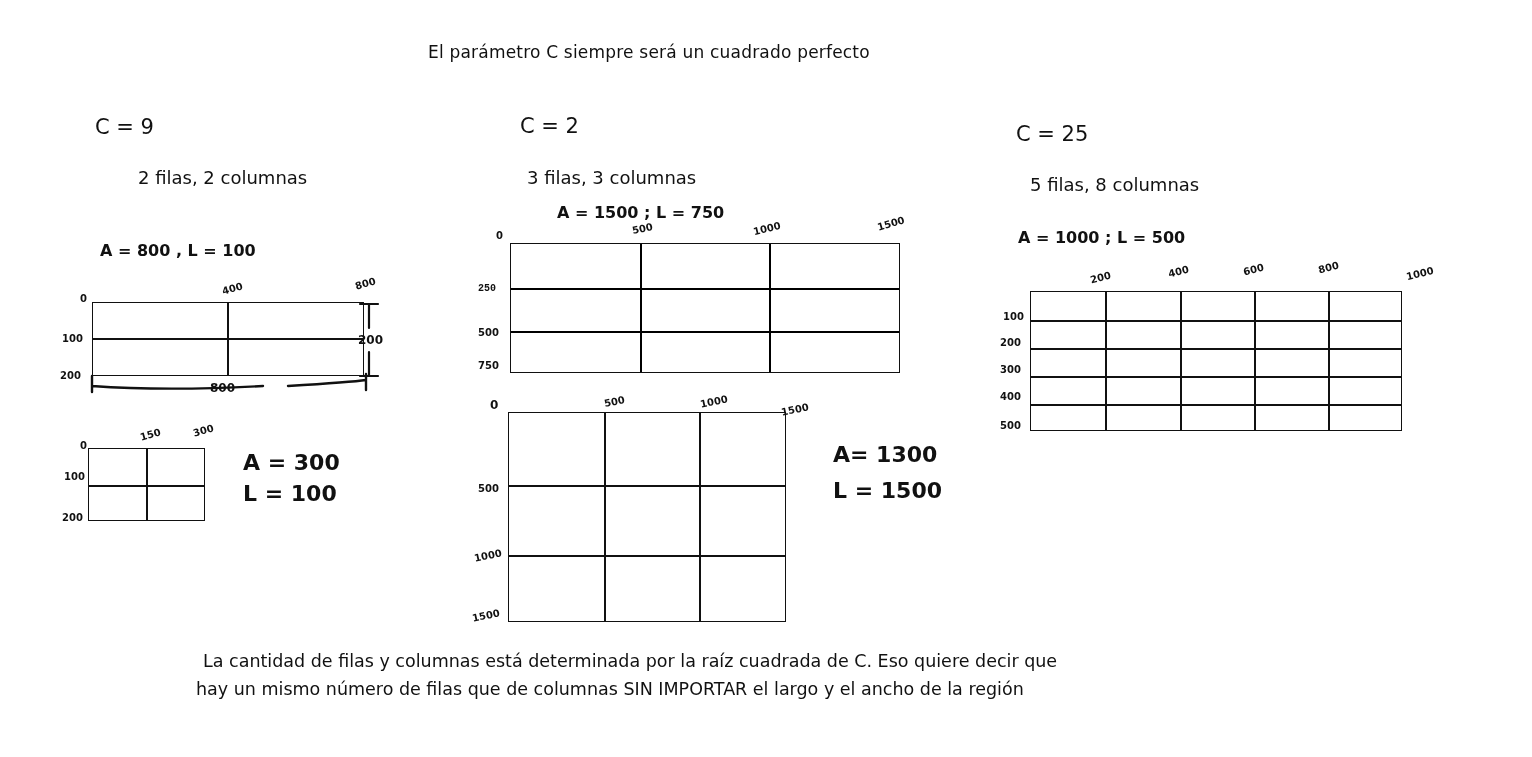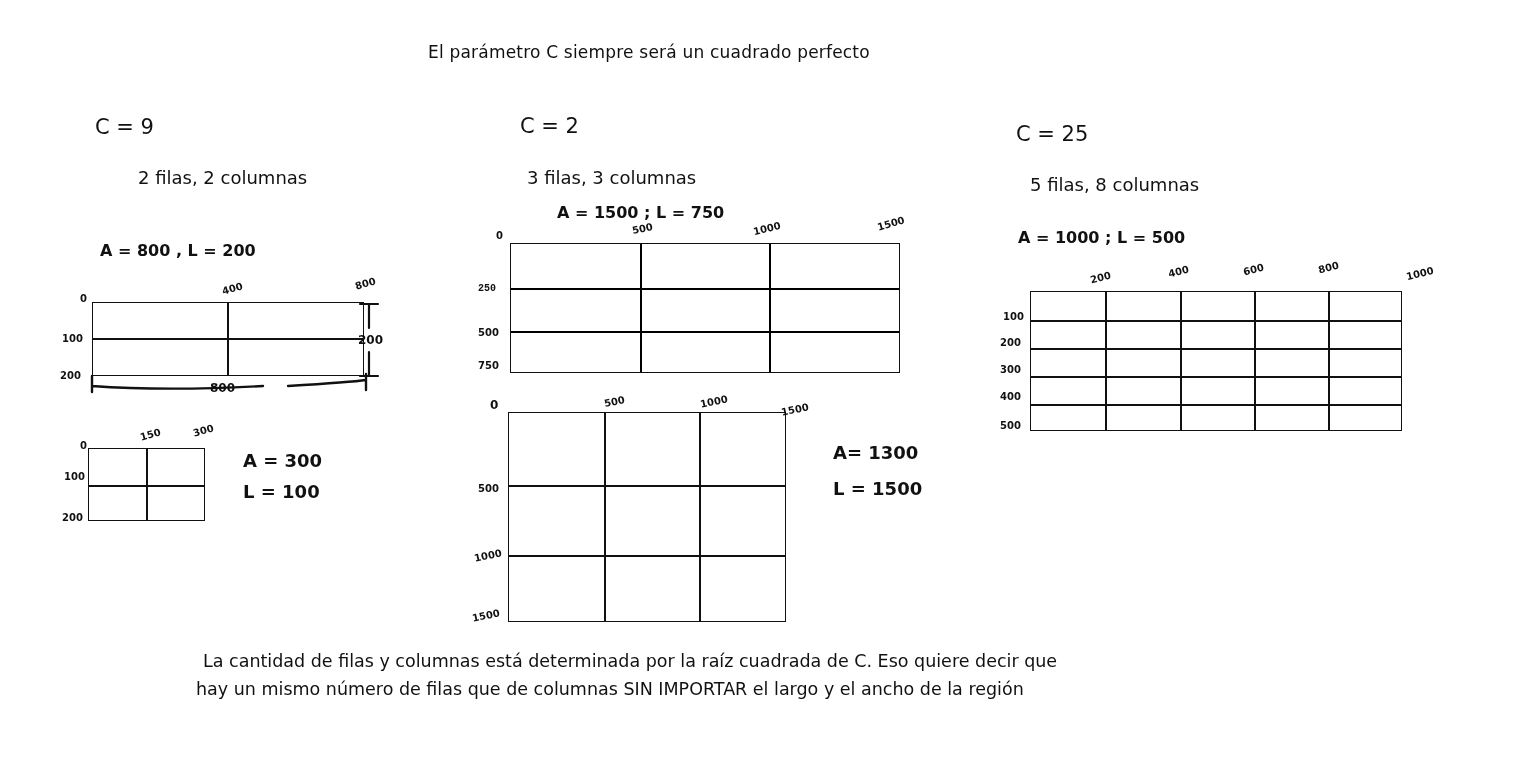--- a/index.html
+++ b/index.html
@@ -29,21 +29,21 @@
   .section-sub {
     font-size: 18px;
     white-space: nowrap;
   }
   .formula {
     font-size: 16px;
     font-weight: bold;
     white-space: nowrap;
   }
   .formula-lg {
-    font-size: 18px;
+    font-size: 22px;
     font-weight: bold;
     white-space: nowrap;
   }
   .tick {
     font-size: 12px;
     font-weight: bold;
     white-space: nowrap;
   }
   .tick-sm {
     font-size: 10px;
@@ -71,21 +71,21 @@
   svg { display: block; overflow: visible; }
 </style>
 </head>
 <body>
 
 <div class="abs title" style="left:428px; top:42px;">El parámetro C siempre será un cuadrado perfecto</div>
 
 <div class="abs section-title" style="left:95px; top:115px;">C = 9</div>
 <div class="abs section-sub" style="left:138px; top:167px;">2 filas, 2 columnas</div>
 
-<div class="abs formula" style="left:100px; top:241px;">A = 800  ,  L = 200</div>
+<div class="abs formula" style="left:100px; top:241px;">A = 800  ,  L = 100</div>
 
 <div class="abs tick-sm" style="left:80px; top:293px;">0</div>
 <div class="abs tick-sm" style="left:222px; top:283px; transform:rotate(-16deg);">400</div>
 <div class="abs tick-sm" style="left:355px; top:278px; transform:rotate(-16deg);">800</div>
 
 <div class="abs tick-sm" style="left:62px; top:333px;">100</div>
 <div class="abs tick-sm" style="left:60px; top:370px;">200</div>
 
 <div class="grid" style="left:92px; top:302px; width:272px; height:74px;">
   <div class="gline-v" style="left:134px;"></div>

